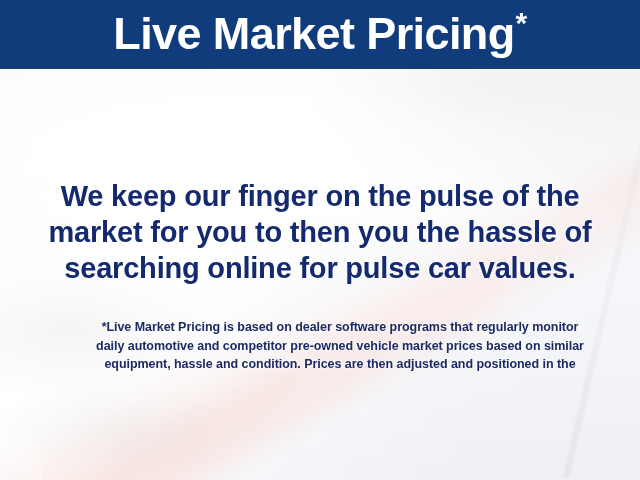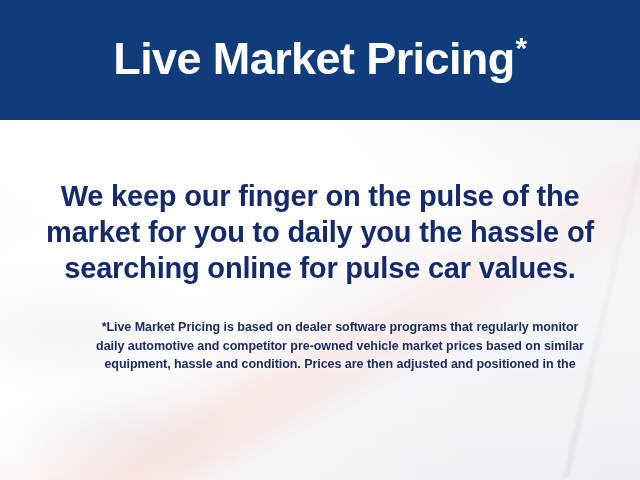--- a/index.html
+++ b/index.html
@@ -125,21 +125,21 @@
         rgba(255,255,255,0.60) 62%,
         rgba(255,255,255,0.34) 100%);
   }
 
   
   .header-band {
     position: absolute;
     top: 0;
     left: 0;
     width: 640px;
-    height: 119px;
+    height: 68px;
     background: #103c7c;
     display: flex;
     align-items: center;
     justify-content: center;
     box-shadow: 0 1px 0 rgba(10, 38, 80, 0.9);
   }
   .header-title {
     color: #ffffff;
     font-size: 45px;
     font-weight: bold;
@@ -205,21 +205,21 @@
   <div class="bg-layer bg-sweep"></div>
   <div class="bg-layer bg-veil"></div>
   <div class="bg-layer bg-veil-strong"></div>
 
   <div class="header-band">
     <h1 class="header-title"><span>Live Market Pricing</span><span class="asterisk">*</span></h1>
   </div>
 
   <div class="headline">
     <span class="headline-line">We keep our finger on the pulse of the</span>
-    <span class="headline-line">market for you to daily you the hassle of</span>
+    <span class="headline-line">market for you to then you the hassle of</span>
     <span class="headline-line">searching online for pulse car values.</span>
   </div>
 
   <div class="disclaimer">
     <span class="disclaimer-line">*Live Market Pricing is based on dealer software programs that regularly monitor</span>
     <span class="disclaimer-line">daily automotive and competitor pre-owned vehicle market prices based on similar</span>
     <span class="disclaimer-line">equipment, hassle and condition. Prices are then adjusted and positioned in the</span>
   </div>
 
 </div>

